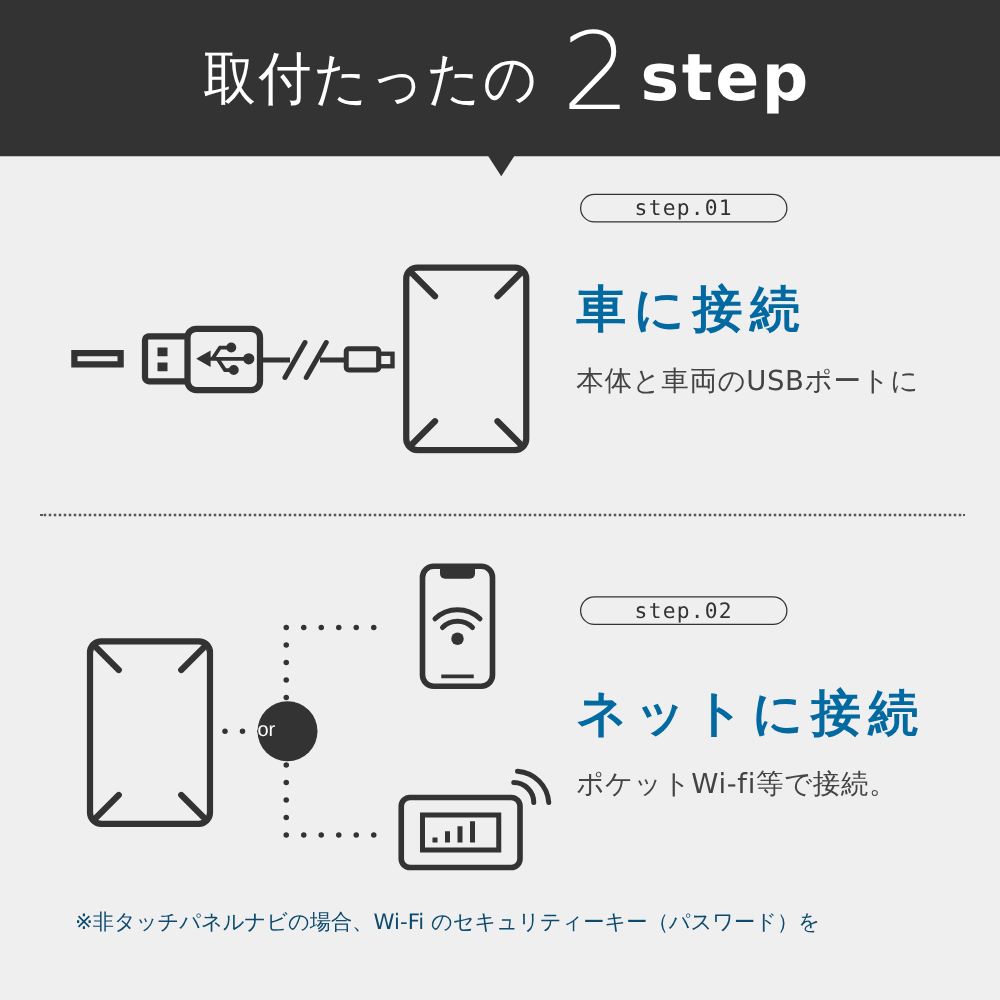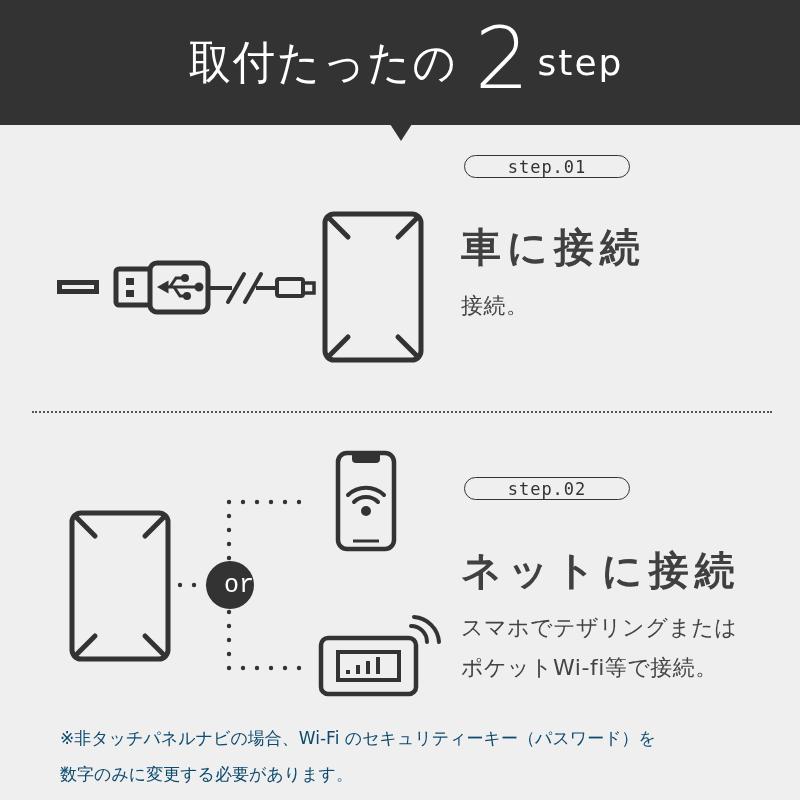--- a/index.html
+++ b/index.html
@@ -2,23 +2,23 @@
 <html><head>
 <meta charset="utf-8">
 <style>
   html,body{margin:0;padding:0;}
   body{width:800px;height:800px;background:#efefef;position:relative;overflow:hidden;font-family:"DejaVu Sans",sans-serif;color:#333;}
   .header{position:absolute;left:0;top:0;width:800px;height:125px;background:#333333;}
   .header-arrow{position:absolute;left:390px;top:124px;width:0;height:0;border-left:11px solid transparent;border-right:11px solid transparent;border-top:17px solid #333;}
   .title{position:absolute;left:0;top:0;width:800px;height:125px;display:flex;align-items:center;justify-content:center;color:#fff;}
   .title .jp{font-size:46px;font-weight:300;letter-spacing:2px;font-family:"DejaVu Sans",sans-serif;transform:scaleX(0.92);}
   .title .num{font-size:86px;font-weight:300;margin:0 8px 10px 6px;font-family:"DejaVu Sans",sans-serif;line-height:1;}
-  .title .en{font-size:36px;font-weight:400;letter-spacing:2px;font-family:"DejaVu Sans",sans-serif;}
+  .title .en{font-size:52px;font-weight:700;letter-spacing:2px;font-family:"DejaVu Sans",sans-serif;}
   .pill{position:absolute;width:166px;height:23px;border:1.5px solid #333;border-radius:22px;box-sizing:border-box;display:flex;align-items:center;justify-content:center;font-family:"DejaVu Sans Mono",monospace;font-size:17px;color:#333;letter-spacing:1px;}
-  .heading{position:absolute;font-size:40px;font-weight:bold;color:#404040;letter-spacing:6px;font-family:"DejaVu Sans",sans-serif;}
+  .heading{position:absolute;font-size:40px;font-weight:bold;color:#0369a1;letter-spacing:6px;font-family:"DejaVu Sans",sans-serif;}
   .desc{position:absolute;font-size:22px;color:#444;line-height:40px;font-family:"DejaVu Sans",sans-serif;letter-spacing:0.5px;}
   .divider{position:absolute;left:32px;top:411px;width:740px;height:0;border-top:2px dotted #555;}
   .note{position:absolute;left:60px;top:720px;font-size:17px;color:#0c4a6e;line-height:36px;font-family:"DejaVu Sans",sans-serif;}
   svg{position:absolute;}
 </style>
 </head>
 <body>
 
 <div class="header"></div>
 <div class="header-arrow"></div>
@@ -63,21 +63,21 @@
     <line x1="6" y1="6" x2="26" y2="26"></line>
     <line x1="96" y1="6" x2="76" y2="26"></line>
     <line x1="6" y1="146" x2="26" y2="126"></line>
     <line x1="96" y1="146" x2="76" y2="126"></line>
   </g>
 </svg>
 
 <div class="pill" style="left:464px;top:155px;">step.01</div>
 <div class="heading" style="left:461px;top:220px;">車に接続</div>
 <div class="desc" style="left:461px;top:286px;">
-  <div>接続。</div>
+  <div>本体と車両のUSBポートに</div>
 </div>
 
 <div class="divider"></div>
 
 <svg style="left:69px;top:510px" width="102" height="152" viewBox="0 0 102 152">
   <rect x="3" y="3" width="96" height="146" rx="9" fill="none" stroke="#333" stroke-width="5"></rect>
   <g stroke="#333" stroke-width="5" stroke-linecap="round">
     <line x1="6" y1="6" x2="26" y2="26"></line>
     <line x1="96" y1="6" x2="76" y2="26"></line>
     <line x1="6" y1="146" x2="26" y2="126"></line>
@@ -104,21 +104,21 @@
       <circle cx="59" cy="150" r="2.2"></circle>
       <circle cx="59" cy="164" r="2.2"></circle>
       <circle cx="59" cy="178" r="2.2"></circle>
     <circle cx="73" cy="178" r="2.2"></circle>
       <circle cx="87" cy="178" r="2.2"></circle>
       <circle cx="101" cy="178" r="2.2"></circle>
       <circle cx="115" cy="178" r="2.2"></circle>
       <circle cx="129" cy="178" r="2.2"></circle>
   </g>
 </svg>
-<div style="position:absolute;left:206px;top:561px;width:48px;height:48px;border-radius:50%;background:#333;color:#fff;display:flex;align-items:center;justify-content:flex-end;font-size:25px;font-family:Liberation Mono, monospace;">
+<div style="position:absolute;left:206px;top:561px;width:48px;height:48px;border-radius:50%;background:#333;color:#fff;display:flex;align-items:center;justify-content:flex-start;font-size:16px;font-family:Liberation Sans, sans-serif;">
   <span>or</span>
 </div>
 <svg style="left:335px;top:450px" width="62" height="102" viewBox="0 0 62 102">
   <rect x="3" y="3" width="56" height="96" rx="9" fill="none" stroke="#333" stroke-width="4.5"></rect>
   <path d="M17 4 h28 v5 a4 4 0 0 1 -4 4 h-20 a4 4 0 0 1 -4 -4 z" fill="#333"></path>
   <line x1="18" y1="91" x2="44" y2="91" stroke="#333" stroke-width="3"></line>
   <path d="M13 45 a26 26 0 0 1 36 0" fill="none" stroke="#333" stroke-width="4" stroke-linecap="round"></path>
   <path d="M19 52 a17 17 0 0 1 24 0" fill="none" stroke="#333" stroke-width="4" stroke-linecap="round"></path>
   <circle cx="31" cy="61" r="5" fill="#333"></circle>
 </svg>
@@ -129,20 +129,18 @@
   <rect x="38" y="51" width="4" height="9" fill="#333"></rect>
   <rect x="48" y="47" width="4" height="13" fill="#333"></rect>
   <rect x="58" y="43" width="4" height="17" fill="#333"></rect>
   <path d="M93 12 a16 16 0 0 1 16 16" fill="none" stroke="#333" stroke-width="4" stroke-linecap="round"></path>
   <path d="M96 3 a27 27 0 0 1 25 25" fill="none" stroke="#333" stroke-width="4" stroke-linecap="round"></path>
 </svg>
 
 <div class="pill" style="left:464px;top:477px;">step.02</div>
 <div class="heading" style="left:461px;top:543px;">ネットに接続</div>
 <div class="desc" style="left:461px;top:608px;">
-  <div>スマホでテザリングまたは</div>
   <div>ポケットWi-fi等で接続。</div>
 </div>
 
 <div class="note">
   <div>※非タッチパネルナビの場合、Wi-Fi のセキュリティーキー（パスワード）を</div>
-  <div>数字のみに変更する必要があります。</div>
 </div>
 
 </body></html>

